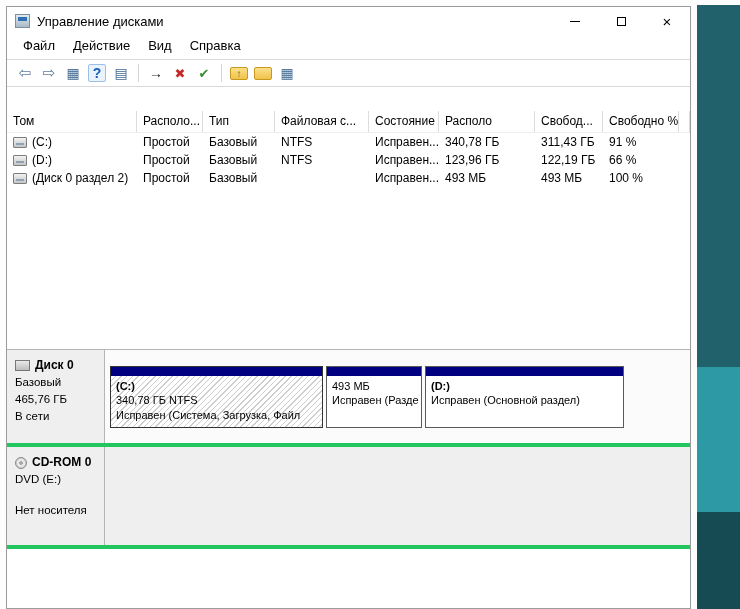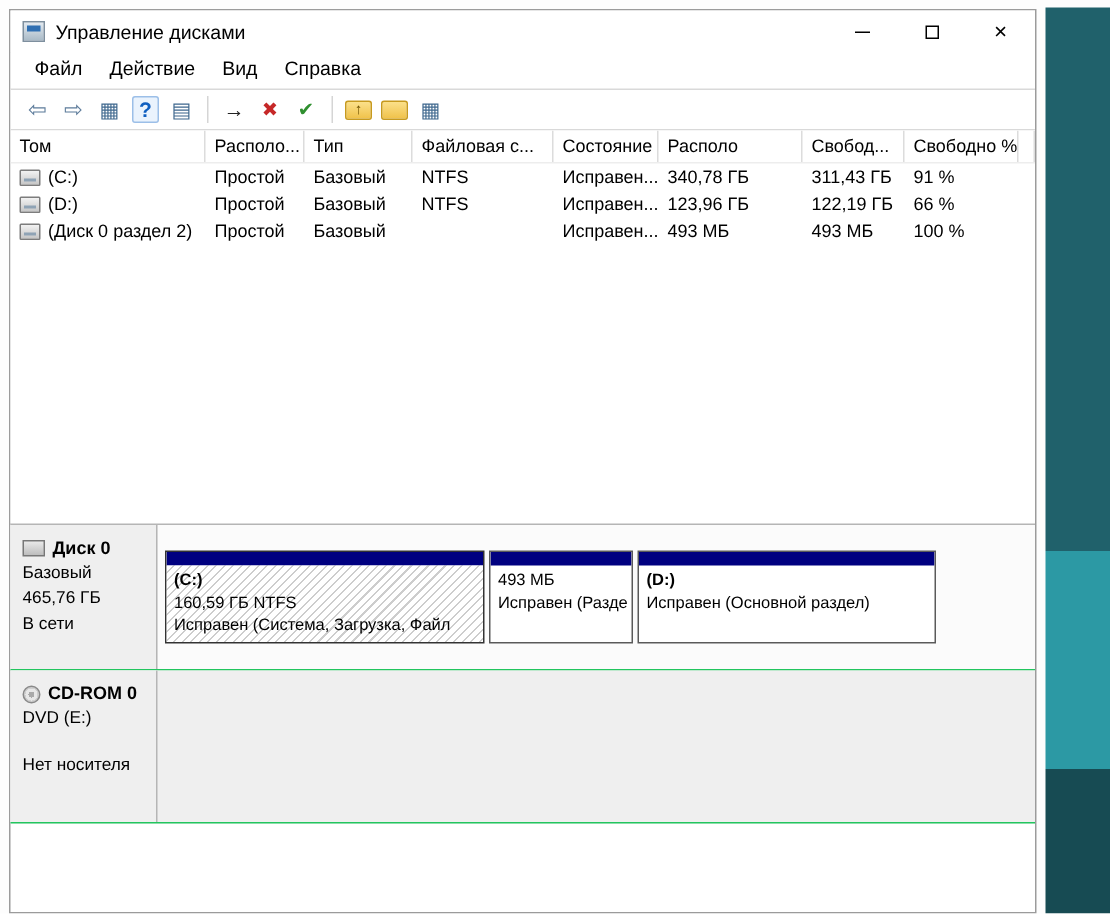--- a/index.html
+++ b/index.html
@@ -31,30 +31,30 @@
   .c-grid { color: #40698f; }
   .c-help { color: #0f5fc0; font-weight: bold; border: 1px solid #9cbfe8; border-radius: 2px; width: 18px; height: 18px; margin: 0 3px; background: #eaf3fd; }
   .c-action { color: #222; }
   .c-del { color: #c62828; font-size: 13px; }
   .c-check { color: #2f8f2f; font-size: 13px; }
   .tb-folder { width: 18px; height: 13px; background: linear-gradient(180deg,#fbe08a,#f0c24a); border: 1px solid #c79a1e; border-radius: 2px; display: flex; align-items: center; justify-content: center; font-size: 10px; color: #6f5200; margin: 0 3px; }
 
   
   .listview { height: 262px; background: #fff; overflow: hidden; }
   .lv-row { display: grid; grid-template-columns: 130px 66px 72px 94px 70px 96px 68px 76px 1fr; }
-  .lv-head .cell { border-right: 1px solid #dcdcdc; padding: 3px 4px 4px 6px; font-size: 12px; color: #000; white-space: nowrap; overflow: hidden; }
+  .lv-head .cell { border-right: 1px solid #dcdcdc; padding: 3px 4px 4px 6px; font-size: 12px; color: #000; white-space: nowrap; overflow: hidden; margin-top: 24px; }
   .lv-head { border-bottom: 1px solid #ededed; }
   .lv-body .cell { padding: 2px 4px 2px 6px; font-size: 12px; white-space: nowrap; overflow: hidden; color: #000; }
   .vol-cell { display: flex; align-items: center; gap: 5px; }
   .vol-icon { width: 14px; height: 11px; border: 1px solid #7d7d7d; border-radius: 1px; background: linear-gradient(180deg,#f2f2f2,#c6c6c6); position: relative; flex: 0 0 auto; }
   .vol-icon::after { content: ""; position: absolute; left: 2px; bottom: 2px; right: 2px; height: 2px; background: #8fa3b5; }
 
   
   .graphical { border-top: 1px solid #b5b5b5; }
-  .disk-row { display: flex; border-bottom: 1px solid #22c55e; }
+  .disk-row { display: flex; border-bottom: 4px solid #22c55e; }
   .disk-row.disk0 { height: 97px; background: #fbfbfb; }
   .disk-row.cdrom { height: 102px; background: #efefef; }
   .disk-info { width: 98px; flex: 0 0 auto; background: #efefef; border-right: 1px solid #b5b5b5; padding: 7px 6px 6px 8px; font-size: 11.5px; line-height: 1.45; }
   .disk-title { display: flex; align-items: center; gap: 5px; font-weight: bold; font-size: 12px; }
   .disk-icon { width: 15px; height: 11px; border: 1px solid #777; background: linear-gradient(180deg,#e9e9e9,#bdbdbd); flex: 0 0 auto; }
   .cd-icon { width: 12px; height: 12px; border: 1px solid #8a8a8a; border-radius: 50%; background: radial-gradient(circle at 50% 50%, #aaa 0 2px, #e8e8e8 2px 4px, #cfcfcf 4px); flex: 0 0 auto; }
   .partitions { flex: 1; display: flex; align-items: center; gap: 3px; padding: 4px 4px 4px 5px; overflow: hidden; }
   .part { height: 62px; border: 1px solid #5a5a5a; background: #fff; display: flex; flex-direction: column; overflow: hidden; flex: 0 0 auto; }
   .part-band { height: 9px; flex: 0 0 auto; }
   .part.unallocated .part-band { background: #000000; }
@@ -190,21 +190,21 @@
           </div>
           <div>Базовый</div>
           <div>465,76 ГБ</div>
           <div>В сети</div>
         </div>
         <div class="partitions">
           <div class="part primary selected p2">
             <div class="part-band"></div>
             <div class="part-body">
               <div class="part-name">(C:)</div>
-              <div>160,59 ГБ NTFS</div>
+              <div>340,78 ГБ NTFS</div>
               <div>Исправен (Система, Загрузка, Файл</div>
             </div>
           </div>
           <div class="part primary p3">
             <div class="part-band"></div>
             <div class="part-body">
               <div>493 МБ</div>
               <div>Исправен (Разде</div>
             </div>
           </div>

